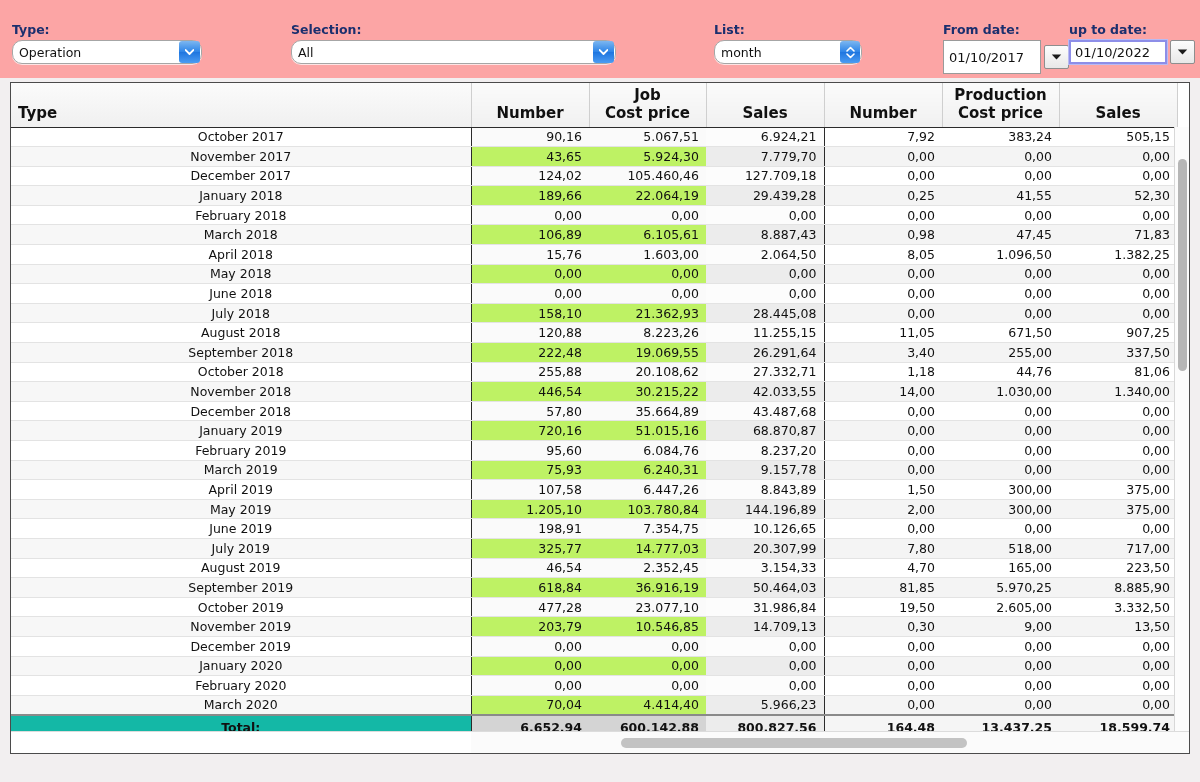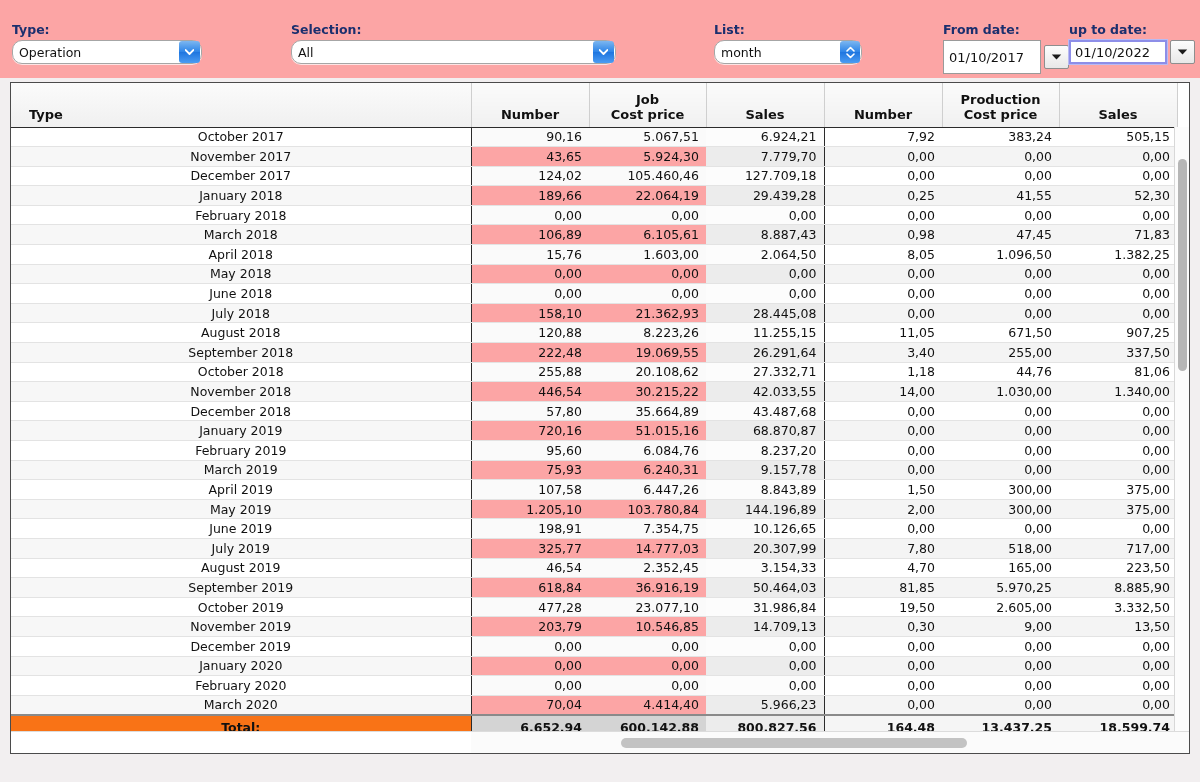--- a/index.html
+++ b/index.html
@@ -116,24 +116,24 @@
     border-collapse: collapse;
     table-layout: fixed;
     width: 1166px;
     font-size: 12.5px;
   }
   table.grid th {
     background: linear-gradient(to bottom, #fbfbfb 0%, #f0f0f0 100%);
     border-bottom: 1px solid #2b2b2b;
     border-right: 1px solid #cfcfcf;
     font-weight: bold;
-    font-size: 13px;
+    font-size: 15px;
     color: #111;
     height: 44px;
-    padding: 0 18px;
+    padding: 0 7px;
     vertical-align: bottom;
     padding-bottom: 5px;
   }
   th.th-type {
     text-align: left;
     vertical-align: top;
     padding-top: 5px;
     border-right: 1px solid #2b2b2b;
   }
   th.num { text-align: center; }
@@ -156,35 +156,35 @@
   td.c-num {
     text-align: right;
   }
   td.grp-start { border-left: 1px solid #2b2b2b; }
 
   
   tr.odd  td.c-type { background: #ffffff; }
   tr.even td.c-type { background: #f7f7f7; }
 
   tr.odd  td.shade-strong { background: #fafafa; }
-  tr.even td.shade-strong { background: #fca5a5; }
+  tr.even td.shade-strong { background: #bef264; }
 
   tr.odd  td.shade-mid { background: #fcfcfc; }
   tr.even td.shade-mid { background: #ececec; }
 
   tr.odd  td.shade-light { background: #ffffff; }
   tr.even td.shade-light { background: #f4f4f4; }
 
   tr.total td {
     border-top: 2px solid #8a8a8a;
     border-bottom: none;
     font-weight: bold;
     height: 24px;
   }
-  tr.total td.c-type { background: #f97316; }
+  tr.total td.c-type { background: #14b8a6; }
   tr.total td.shade-strong { background: #d4d4d4; }
   tr.total td.shade-mid { background: #ececec; }
   tr.total td.shade-light { background: #f5f5f5; }
 
   
   .vscroll {
     position: absolute;
     right: 0; top: 44px;
     width: 15px; height: 604px;
     background: #fcfcfc;

